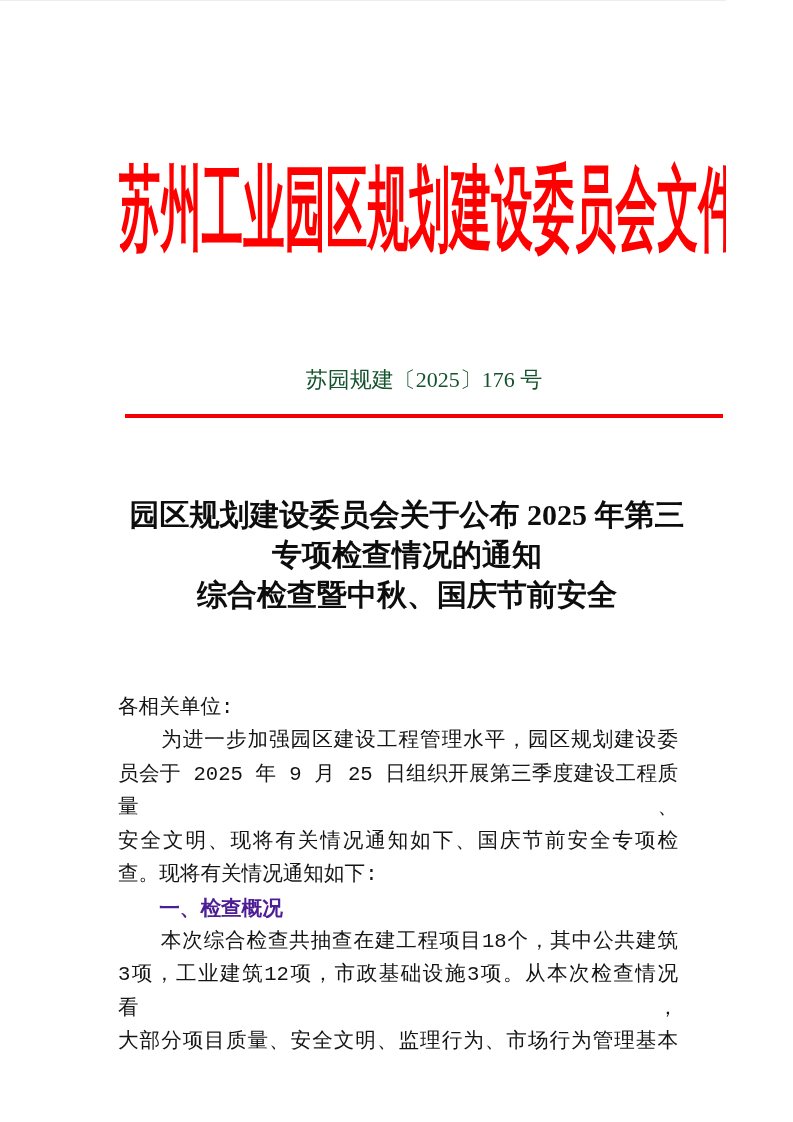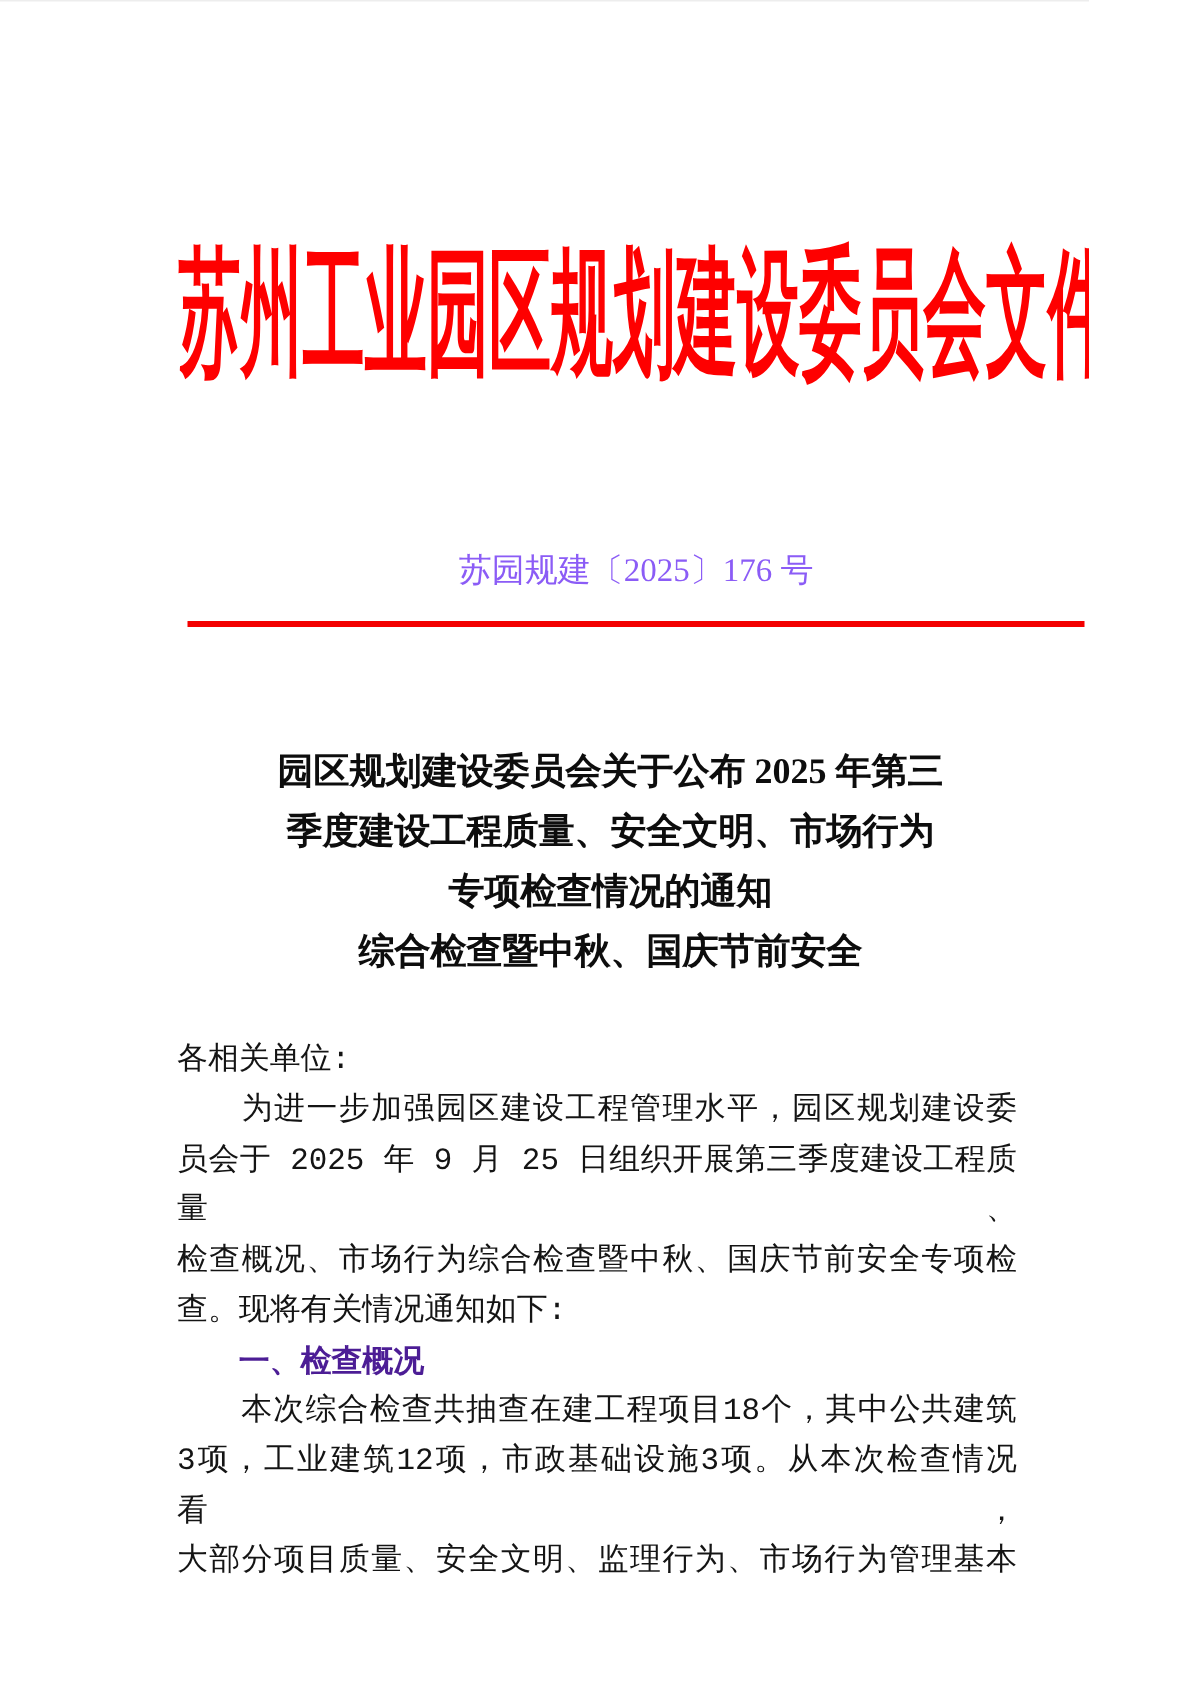--- a/index.html
+++ b/index.html
@@ -33,38 +33,38 @@
   }
   
   .doc-number {
     position: absolute;
     left: 125px;
     top: 366px;
     width: 598px;
     text-align: center;
     font-size: 22px;
     line-height: 26px;
-    color: #8b5cf6;
+    color: #14532d;
   }
   
   .red-divider {
     position: absolute;
     left: 125px;
     top: 413px;
     width: 598px;
     height: 4px;
   }
   
   .doc-title {
     position: absolute;
     left: 61px;
     top: 494px;
     width: 692px;
     text-align: center;
-    font-size: 24px;
+    font-size: 30px;
     line-height: 40px;
     font-weight: 700;
     color: #0d0d0d;
   }
   .title-line {
     white-space: nowrap;
   }
   
   .doc-body {
     position: absolute;
@@ -95,30 +95,29 @@
 <div class="page">
 
   <div class="org-title" style="color: rgb(254, 0, 0);">苏州工业园区规划建设委员会文件</div>
 
   <div class="doc-number">苏园规建〔2025〕176 号</div>
 
   <div class="red-divider" style="background: rgb(243, 0, 0);"></div>
 
   <div class="doc-title">
       <div class="title-line">园区规划建设委员会关于公布 2025 年第三</div>
-      <div class="title-line">季度建设工程质量、安全文明、市场行为</div>
       <div class="title-line">专项检查情况的通知</div>
       <div class="title-line">综合检查暨中秋、国庆节前安全</div>
     </div>
 
   <div class="doc-body">
       <div class="body-line">各相关单位:</div>
       <div class="body-line fill">　　为进一步加强园区建设工程管理水平，园区规划建设委</div>
       <div class="body-line fill">员会于 2025 年 9 月 25 日组织开展第三季度建设工程质量、</div>
-      <div class="body-line fill">检查概况、市场行为综合检查暨中秋、国庆节前安全专项检</div>
+      <div class="body-line fill">安全文明、现将有关情况通知如下、国庆节前安全专项检</div>
       <div class="body-line">查。现将有关情况通知如下:</div>
       <div class="body-line em">　　一、检查概况</div>
       <div class="body-line fill">　　本次综合检查共抽查在建工程项目18个，其中公共建筑</div>
       <div class="body-line fill">3项，工业建筑12项，市政基础设施3项。从本次检查情况看，</div>
       <div class="body-line fill">大部分项目质量、安全文明、监理行为、市场行为管理基本</div>
     </div>
 
 </div>
 
 </body></html>

